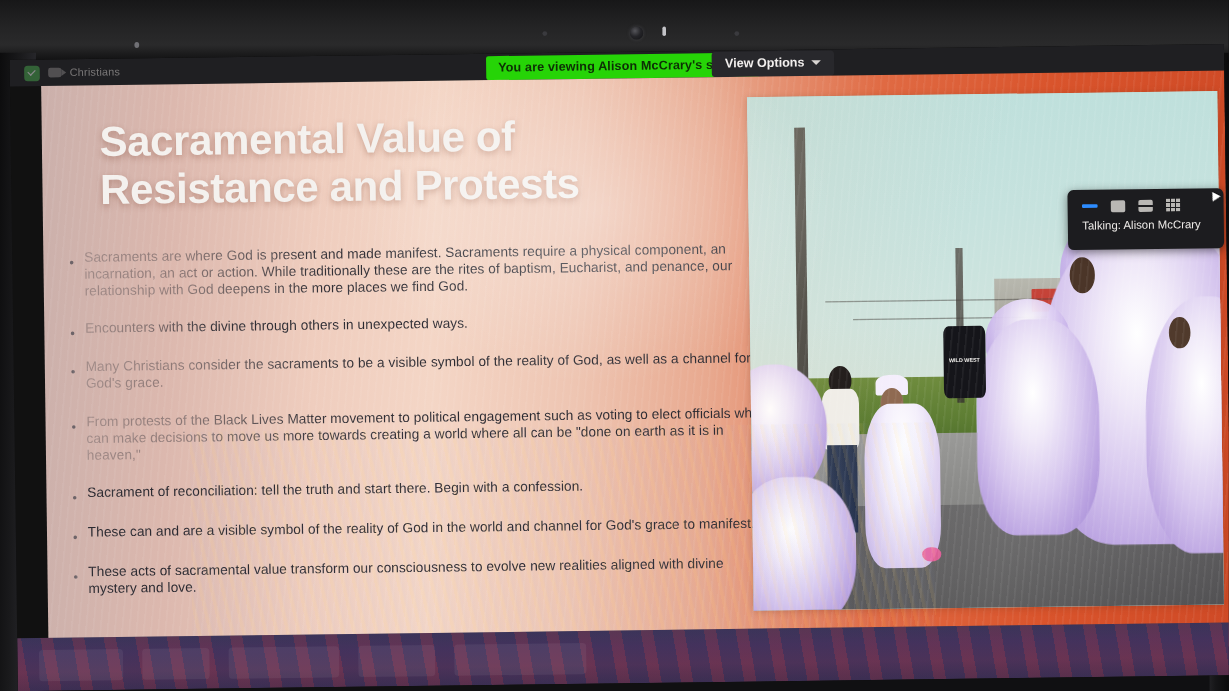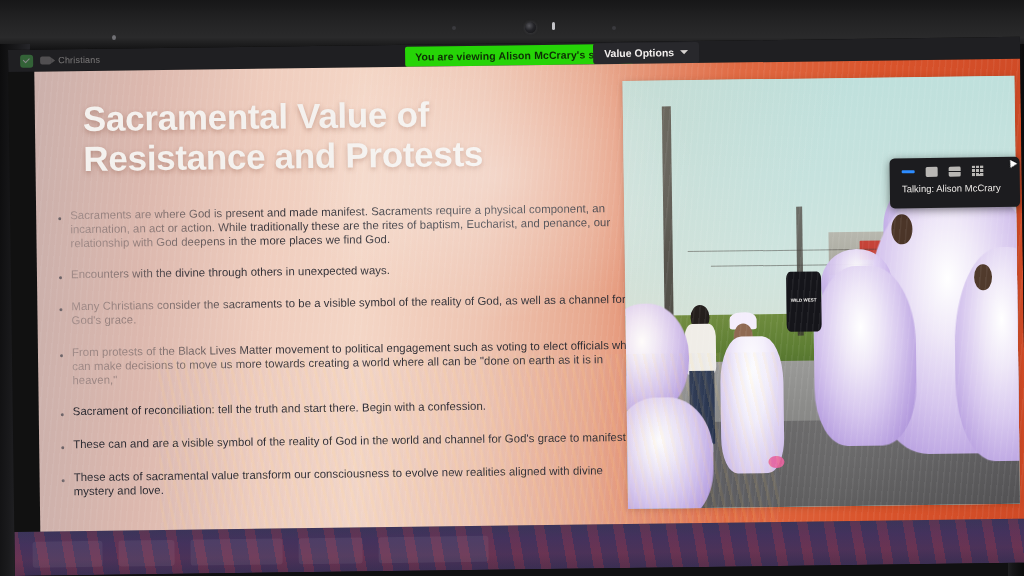--- a/index.html
+++ b/index.html
@@ -356,21 +356,21 @@
   <div id="screen">
 
     <div class="zoom-topbar">
       <div class="rec-group">
         <span class="rec-shield"></span>
         <span class="rec-camicon"></span>
         <span class="rec-label">Christians</span>
       </div>
       <div class="viewing-banner">You are viewing Alison McCrary's screen</div>
       <div class="view-options">
-        <span>Value Options</span>
+        <span>View Options</span>
         <span class="caret-dn"></span>
       </div>
     </div>
 
     <div class="slide">
 
       <div class="slide-title">
         <div>Sacramental Value of</div>
         <div>Resistance and Protests</div>
       </div>

